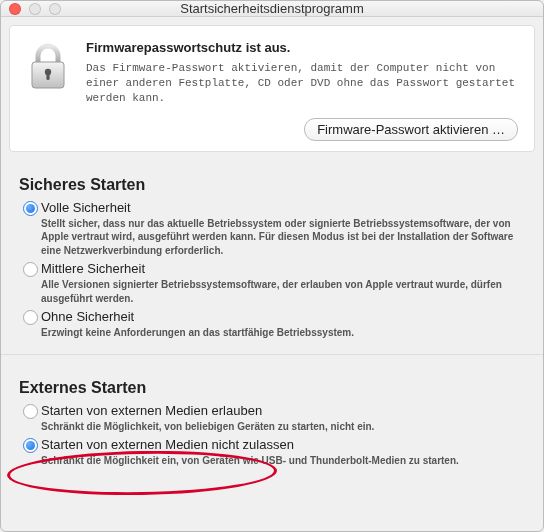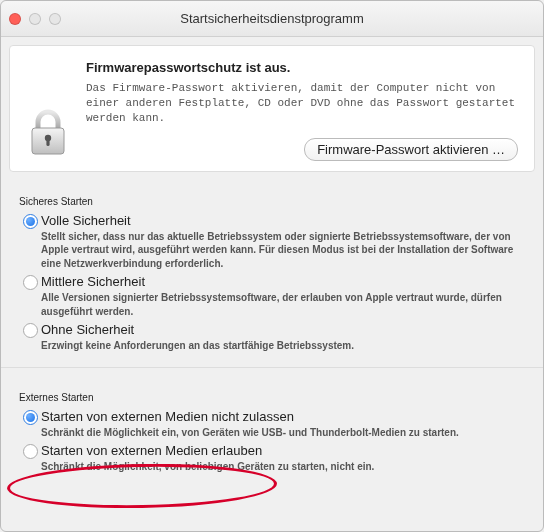--- a/index.html
+++ b/index.html
@@ -8,59 +8,58 @@
     background: #f0f0f0;
     width: 544px;
     height: 532px;
     overflow: hidden;
     font-size: 13px;
     color: #222;
     border: 1px solid #bbb;
     border-radius: 6px;
   }
   .titlebar {
-    height: 36px;
+    height: 16px;
     background: linear-gradient(#f6f6f6, #e8e8e8);
     border-bottom: 1px solid #d0d0d0;
     display: flex;
     align-items: center;
     position: relative;
     border-radius: 6px 6px 0 0;
   }
   .traffic { display: flex; gap: 8px; margin-left: 8px; }
   .dot { width: 12px; height: 12px; border-radius: 50%; border: 0.5px solid rgba(0,0,0,0.15); }
   .dot.red { background: #ff5f57; }
   .dot.gray { background: #e6e6e6; }
   .title { position: absolute; left: 0; right: 0; text-align: center; font-size: 13px; color: #333; pointer-events: none; }
   .firmware-panel {
     display: flex;
     padding: 14px 16px 10px 16px;
     gap: 16px;
     background: #fff;
     margin: 8px;
     border: 1px solid #ddd;
     border-radius: 4px;
-    align-items: flex-end;
   }
   .lock { width: 44px; flex: 0 0 44px; }
   .fw-text { flex: 1; }
   .fw-text h3 { font-size: 13px; font-weight: 700; margin-bottom: 6px; }
   .fw-text p { font-size: 11px; color: #555; line-height: 1.35; font-family: Liberation Mono, monospace; }
   .btn-row { text-align: right; margin-top: 12px; }
   .mac-btn {
     background: linear-gradient(#fff,#f2f2f2);
     border: 1px solid #bbb;
     border-radius: 11px;
     padding: 3px 12px;
     font-size: 13px;
     color: #222;
     cursor: pointer;
   }
   .section { padding: 6px 18px 4px 18px; }
-  .section h4 { font-size: 10px; font-weight: 400; margin: 10px 0 6px 0; }
+  .section h4 { font-size: 16px; font-weight: 700; margin: 10px 0 6px 0; }
   .opt { display: flex; align-items: flex-start; margin: 4px 10px 2px 0; }
   .radio-col { width: 22px; flex: 0 0 22px; display: flex; justify-content: center; padding-top: 1px; }
   .radio {
     width: 15px; height: 15px; border-radius: 50%;
     border: 1px solid #aaa; background: #fff; position: relative;
   }
   .radio.selected { border-color: #2f7de1; }
   .radio.selected::after {
     content: ""; position: absolute; inset: 0; margin: auto;
     width: 9px; height: 9px; border-radius: 50%;
@@ -152,32 +151,32 @@
   </div>
 </div>
 
 <div class="divider"></div>
 
 <div class="section ext-wrap">
   <h4>Externes Starten</h4>
 
   <div class="opt">
     <div class="radio-col">
+        <div class="radio"></div>
+      </div>
+    <div class="opt-body">
+      <div class="opt-label">Starten von externen Medien erlauben</div>
+      <div class="opt-desc">Schränkt die Möglichkeit, von beliebigen Geräten zu starten, nicht ein.</div>
+    </div>
+  </div>
+
+  <div class="opt">
+    <div class="radio-col">
         <div class="radio selected"></div>
       </div>
     <div class="opt-body">
       <div class="opt-label">Starten von externen Medien nicht zulassen</div>
       <div class="opt-desc">Schränkt die Möglichkeit ein, von Geräten wie USB- und Thunderbolt-Medien zu starten.</div>
     </div>
   </div>
 
-  <div class="opt">
-    <div class="radio-col">
-        <div class="radio"></div>
-      </div>
-    <div class="opt-body">
-      <div class="opt-label">Starten von externen Medien erlauben</div>
-      <div class="opt-desc">Schränkt die Möglichkeit, von beliebigen Geräten zu starten, nicht ein.</div>
-    </div>
-  </div>
-
   <div class="highlight" style="left:6px; top:88px;"></div>
 </div>
 
 </body></html>

